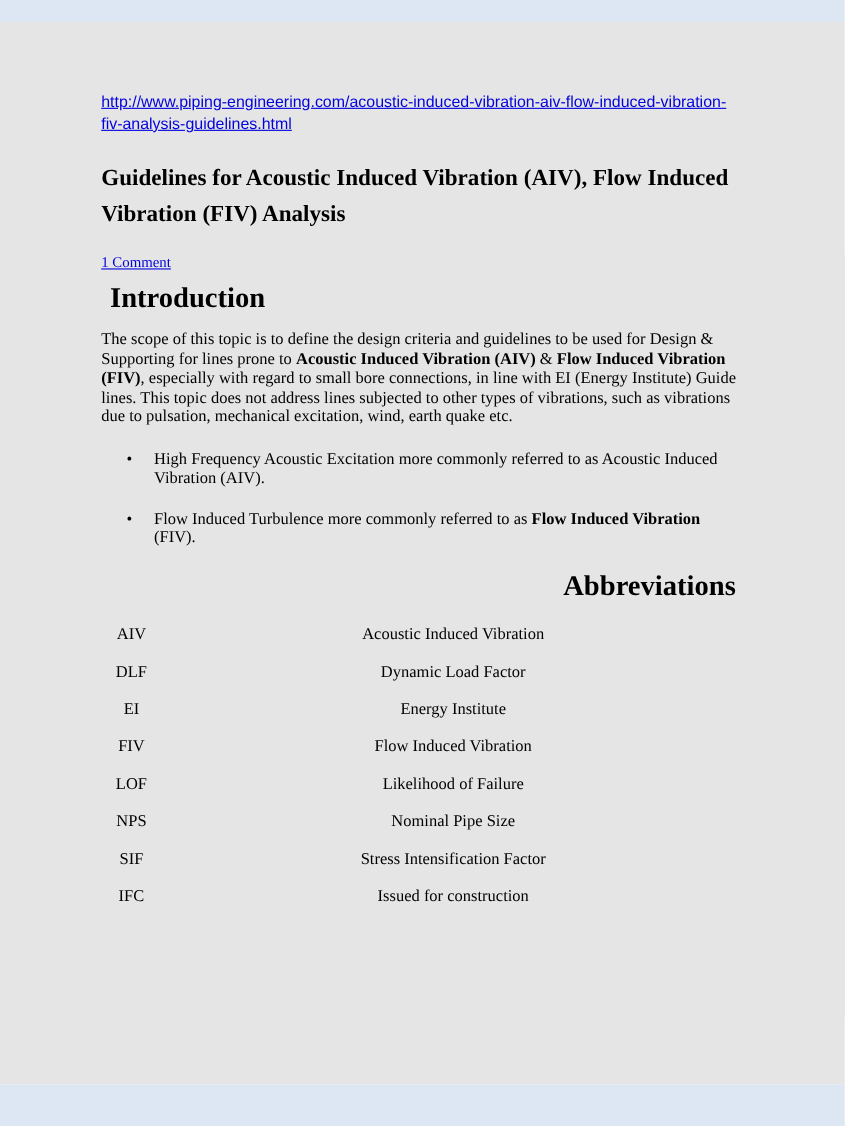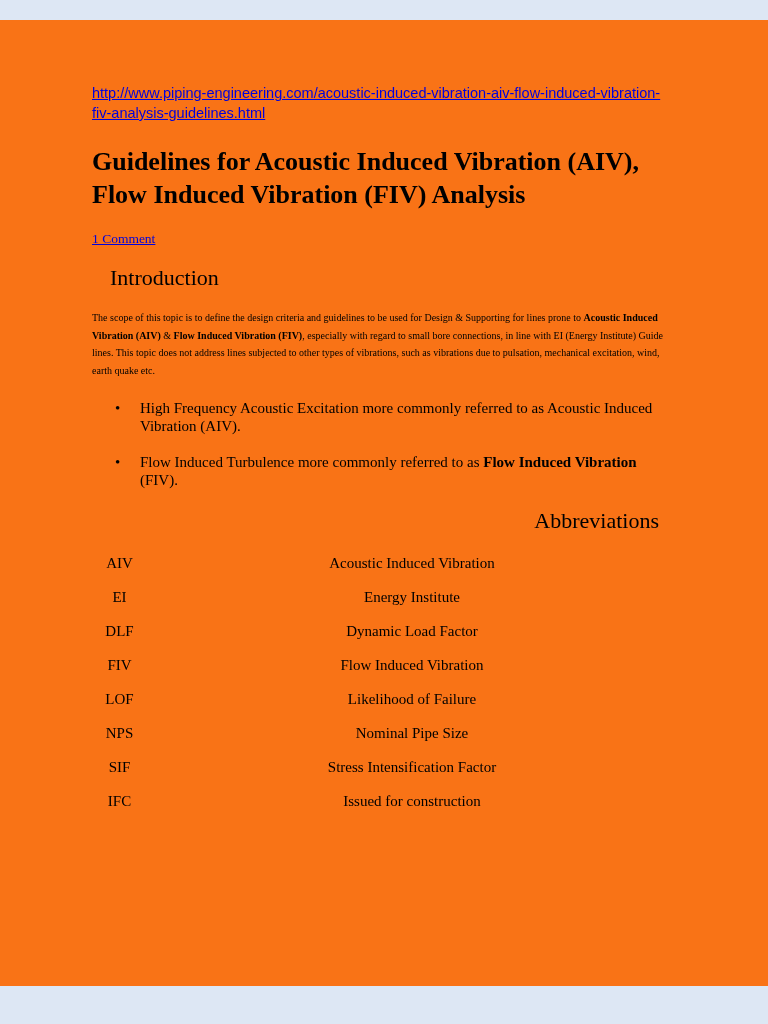--- a/index.html
+++ b/index.html
@@ -16,53 +16,53 @@
     position: absolute;
     left: 0;
     width: 768px;
     background: #dde7f4;
   }
   .viewer-bar.top { top: 0; height: 20px; }
   .viewer-bar.bottom { bottom: 0; height: 38px; }
   .page {
     position: absolute;
     top: 20px; left: 0; right: 0; bottom: 38px;
-    background: #f97316;
+    background: #e5e5e5;
     box-sizing: border-box;
     padding: 63px 91px 0 92px;
   }
   a { color: #0202dd; }
   .source-link {
     display: block;
     font-family: "Liberation Sans", sans-serif;
     font-size: 14.5px;
     line-height: 20px;
     text-decoration: underline;
     overflow-wrap: break-word;
   }
   .doc-title {
     margin: 22px 0 0 0;
-    font-size: 26px;
+    font-size: 21px;
     line-height: 33px;
     font-weight: bold;
   }
   .comments-link {
     display: inline-block;
     margin-top: 20px;
     font-size: 13.5px;
   }
   h2.section-heading {
-    margin: 18px;
-    font-size: 22px;
-    font-weight: normal;
+    margin: 8px;
+    font-size: 26px;
+    font-weight: bold;
   }
   .intro-heading { margin-top: 88px; }
   .intro-paragraph {
     margin: 15px 0 0 0;
-    font-size: 10px;
+    font-size: 15px;
     line-height: 17.5px;
   }
   .bullet-list { margin-top: 21px; }
   .bullet-item {
     display: flex;
     margin-bottom: 19px;
     font-size: 15px;
     line-height: 17.5px;
   }
   .bullet-marker {
@@ -116,27 +116,27 @@
   <h2 class="section-heading abbrev-heading">Abbreviations</h2>
 
   <div class="abbrev-list">
 
     <div class="abbrev-row">
       <span class="abbrev-key">AIV</span>
       <span class="abbrev-def">Acoustic Induced Vibration</span>
     </div>
 
     <div class="abbrev-row">
-      <span class="abbrev-key">EI</span>
-      <span class="abbrev-def">Energy Institute</span>
+      <span class="abbrev-key">DLF</span>
+      <span class="abbrev-def">Dynamic Load Factor</span>
     </div>
 
     <div class="abbrev-row">
-      <span class="abbrev-key">DLF</span>
-      <span class="abbrev-def">Dynamic Load Factor</span>
+      <span class="abbrev-key">EI</span>
+      <span class="abbrev-def">Energy Institute</span>
     </div>
 
     <div class="abbrev-row">
       <span class="abbrev-key">FIV</span>
       <span class="abbrev-def">Flow Induced Vibration</span>
     </div>
 
     <div class="abbrev-row">
       <span class="abbrev-key">LOF</span>
       <span class="abbrev-def">Likelihood of Failure</span>

